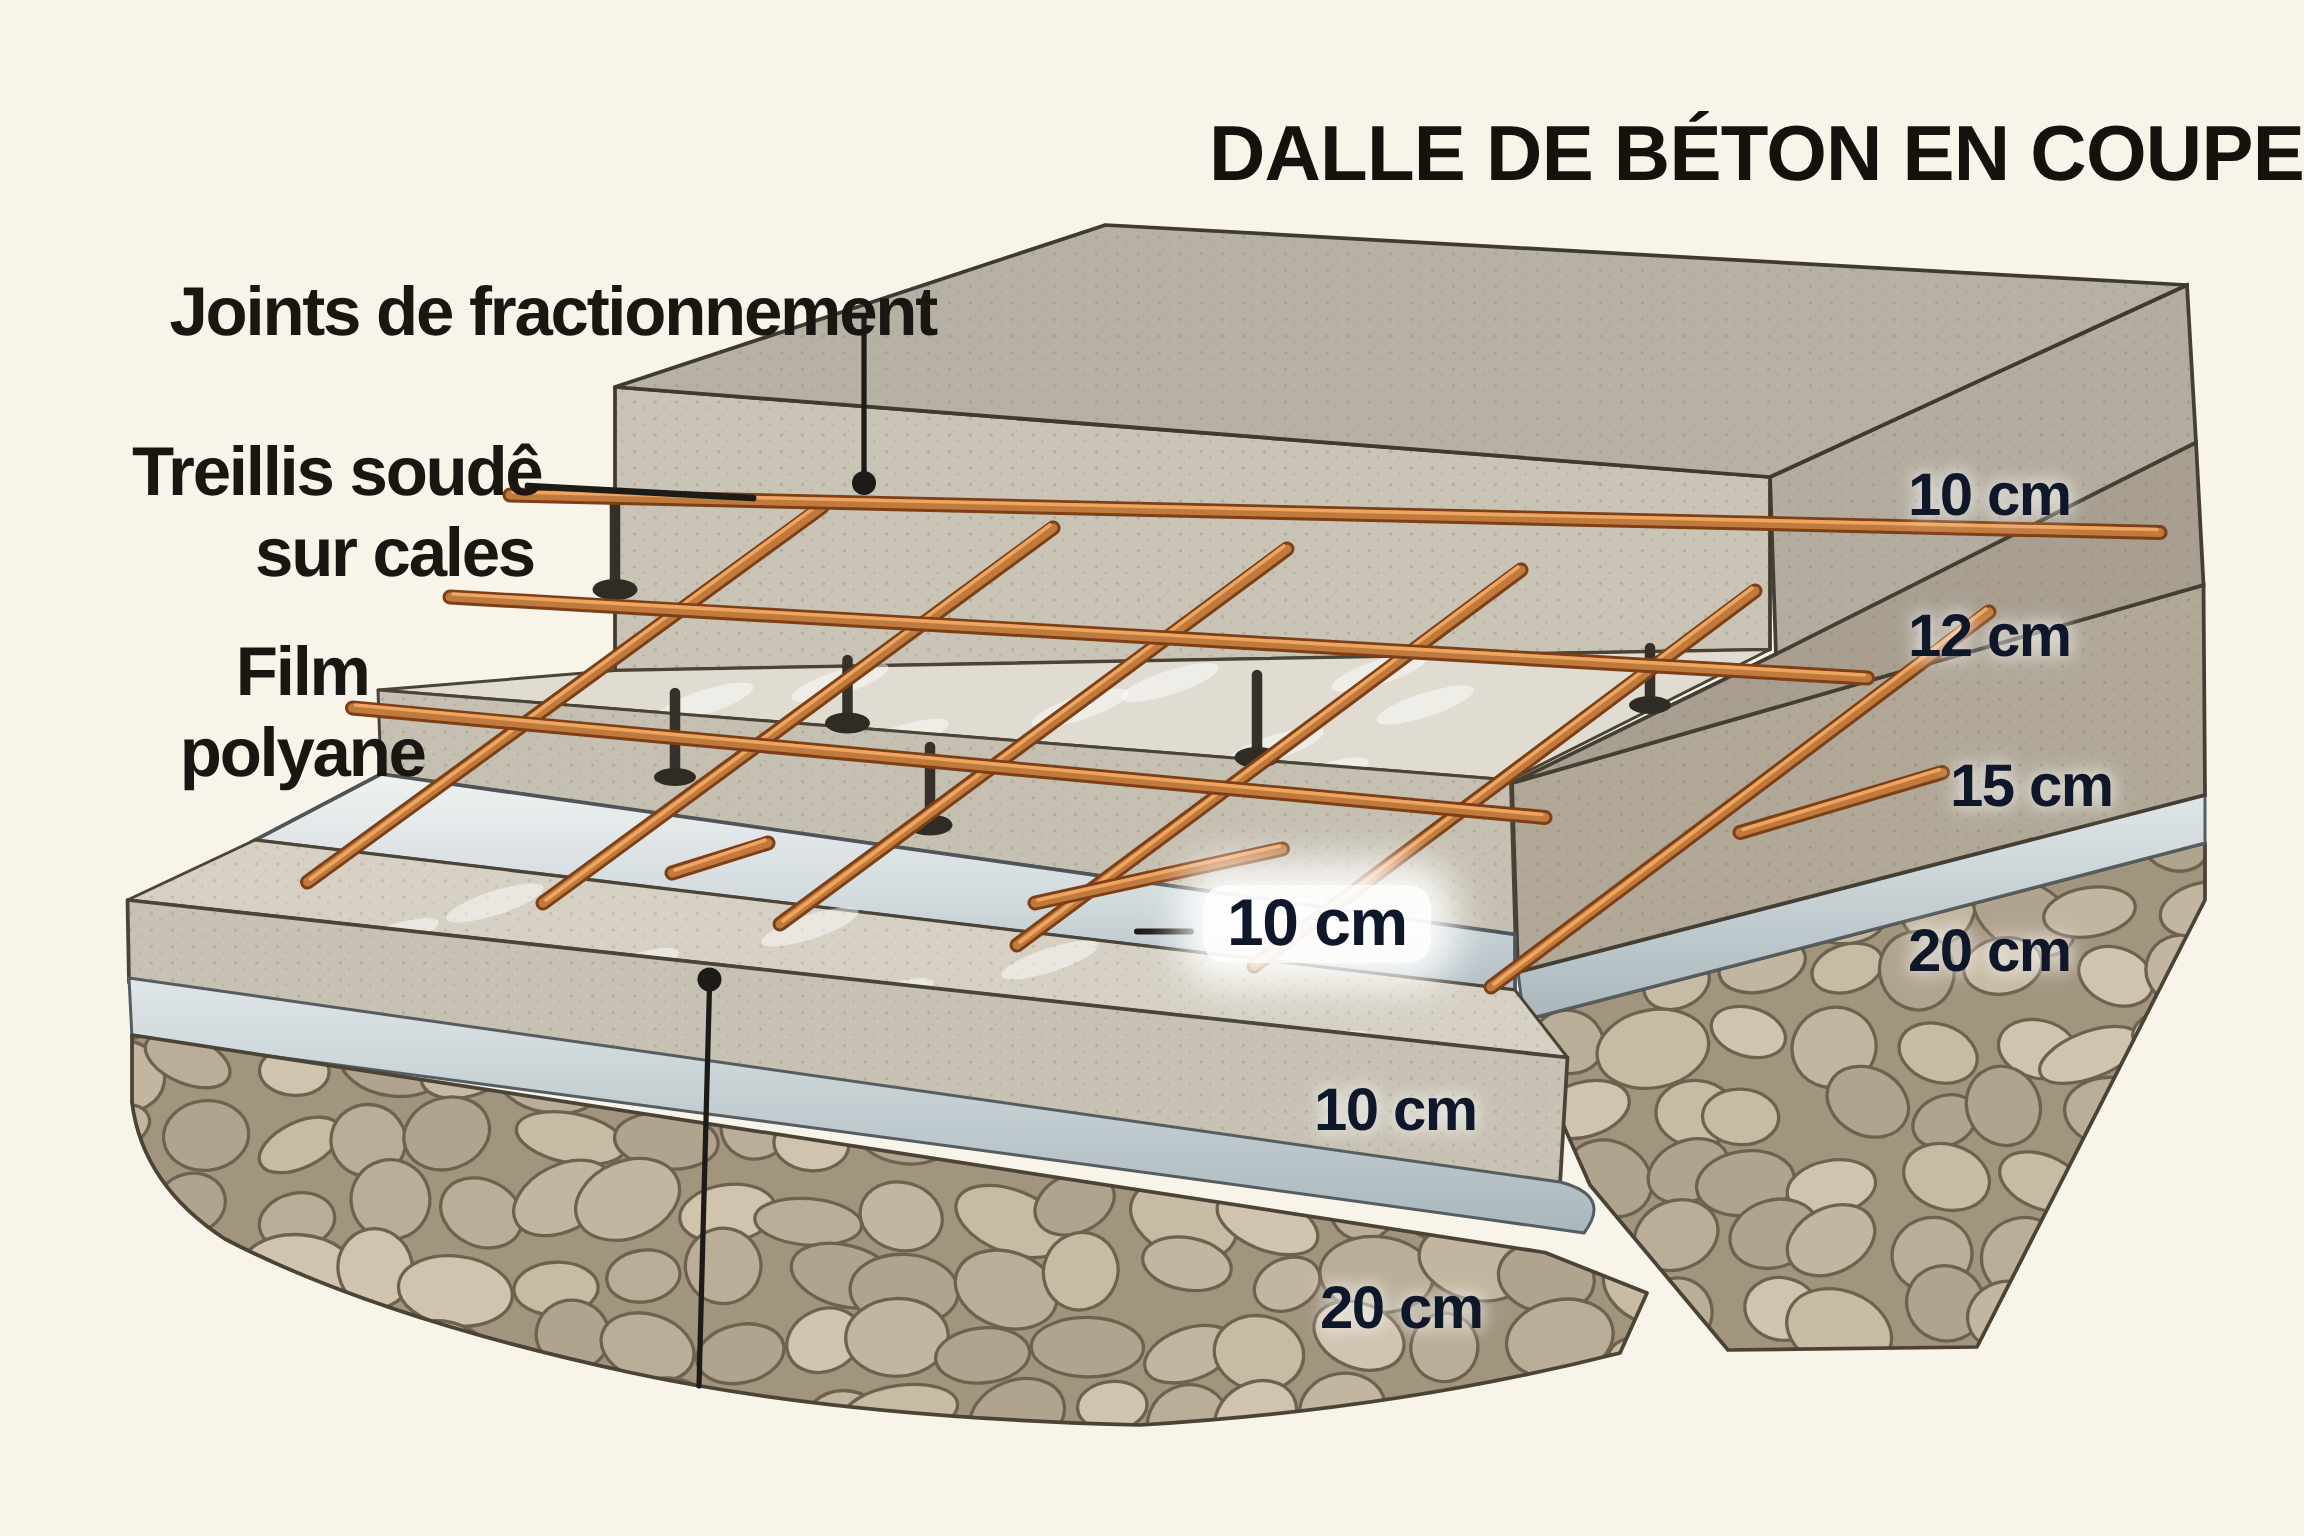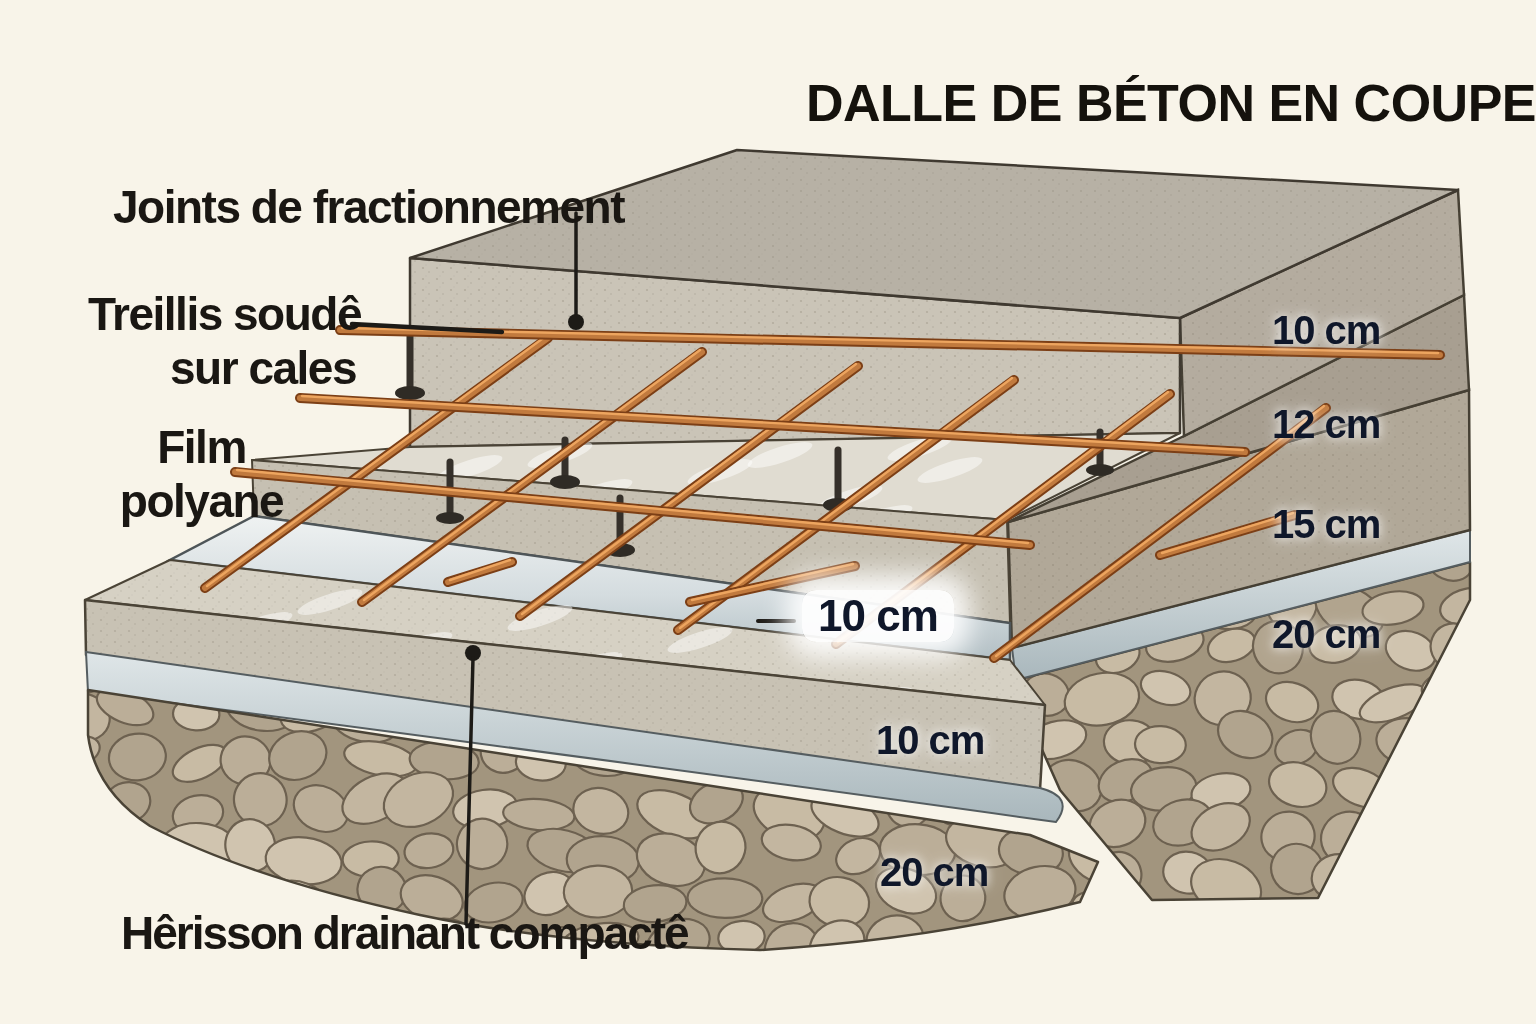--- a/index.html
+++ b/index.html
@@ -19,21 +19,21 @@
   .lbl-joints{left:113px;top:140px;margin-top:40px;}
   .lbl-treillis{left:88px;top:246px;width:268px;text-align:right;margin-top:41px;}
   .lbl-film{left:100px;top:420px;width:175px;text-align:center;margin-left:14px;}
   .lbl-herisson{left:121px;top:906px;letter-spacing:-2px;}
   .meas{
     font-size:40px;font-weight:600;letter-spacing:-1px;color:#0f172a;
     text-shadow:0 0 10px rgba(255,255,255,.75),0 0 18px rgba(255,255,255,.55);
   }
   .m-right-10{left:1272px;top:308px;}
   .m-right-12{left:1272px;top:402px;}
-  .m-right-15{left:1272px;top:502px;}
+  .m-right-15{left:1300px;top:502px;}
   .m-right-20{left:1272px;top:612px;}
   .m-front-10{left:876px;top:718px;}
   .m-front-20{left:880px;top:850px;}
   .m-mid-10{
     left:802px;top:590px;font-size:44px;font-weight:700;letter-spacing:-1px;
     background:rgba(255,255,255,.94);padding:1px 16px;border-radius:14px;
     box-shadow:0 0 26px 16px rgba(255,255,255,.9);
   }
 </style>
 </head>
@@ -450,21 +450,20 @@
 <div class="txt lbl lbl-treillis">
   <div>Treillis soudê</div>
   <div>sur cales</div>
 </div>
 
 <div class="txt lbl lbl-film">
   <div>Film</div>
   <div>polyane</div>
 </div>
 
-<div class="txt lbl lbl-herisson">Hêrisson drainant compactê</div>
 
 <div class="txt meas m-right-10">10 cm</div>
 <div class="txt meas m-right-12">12 cm</div>
 <div class="txt meas m-right-15">15 cm</div>
 <div class="txt meas m-right-20">20 cm</div>
 <div class="txt meas m-mid-10">10 cm</div>
 <div class="txt meas m-front-10">10 cm</div>
 <div class="txt meas m-front-20">20 cm</div>
 
 </div>

